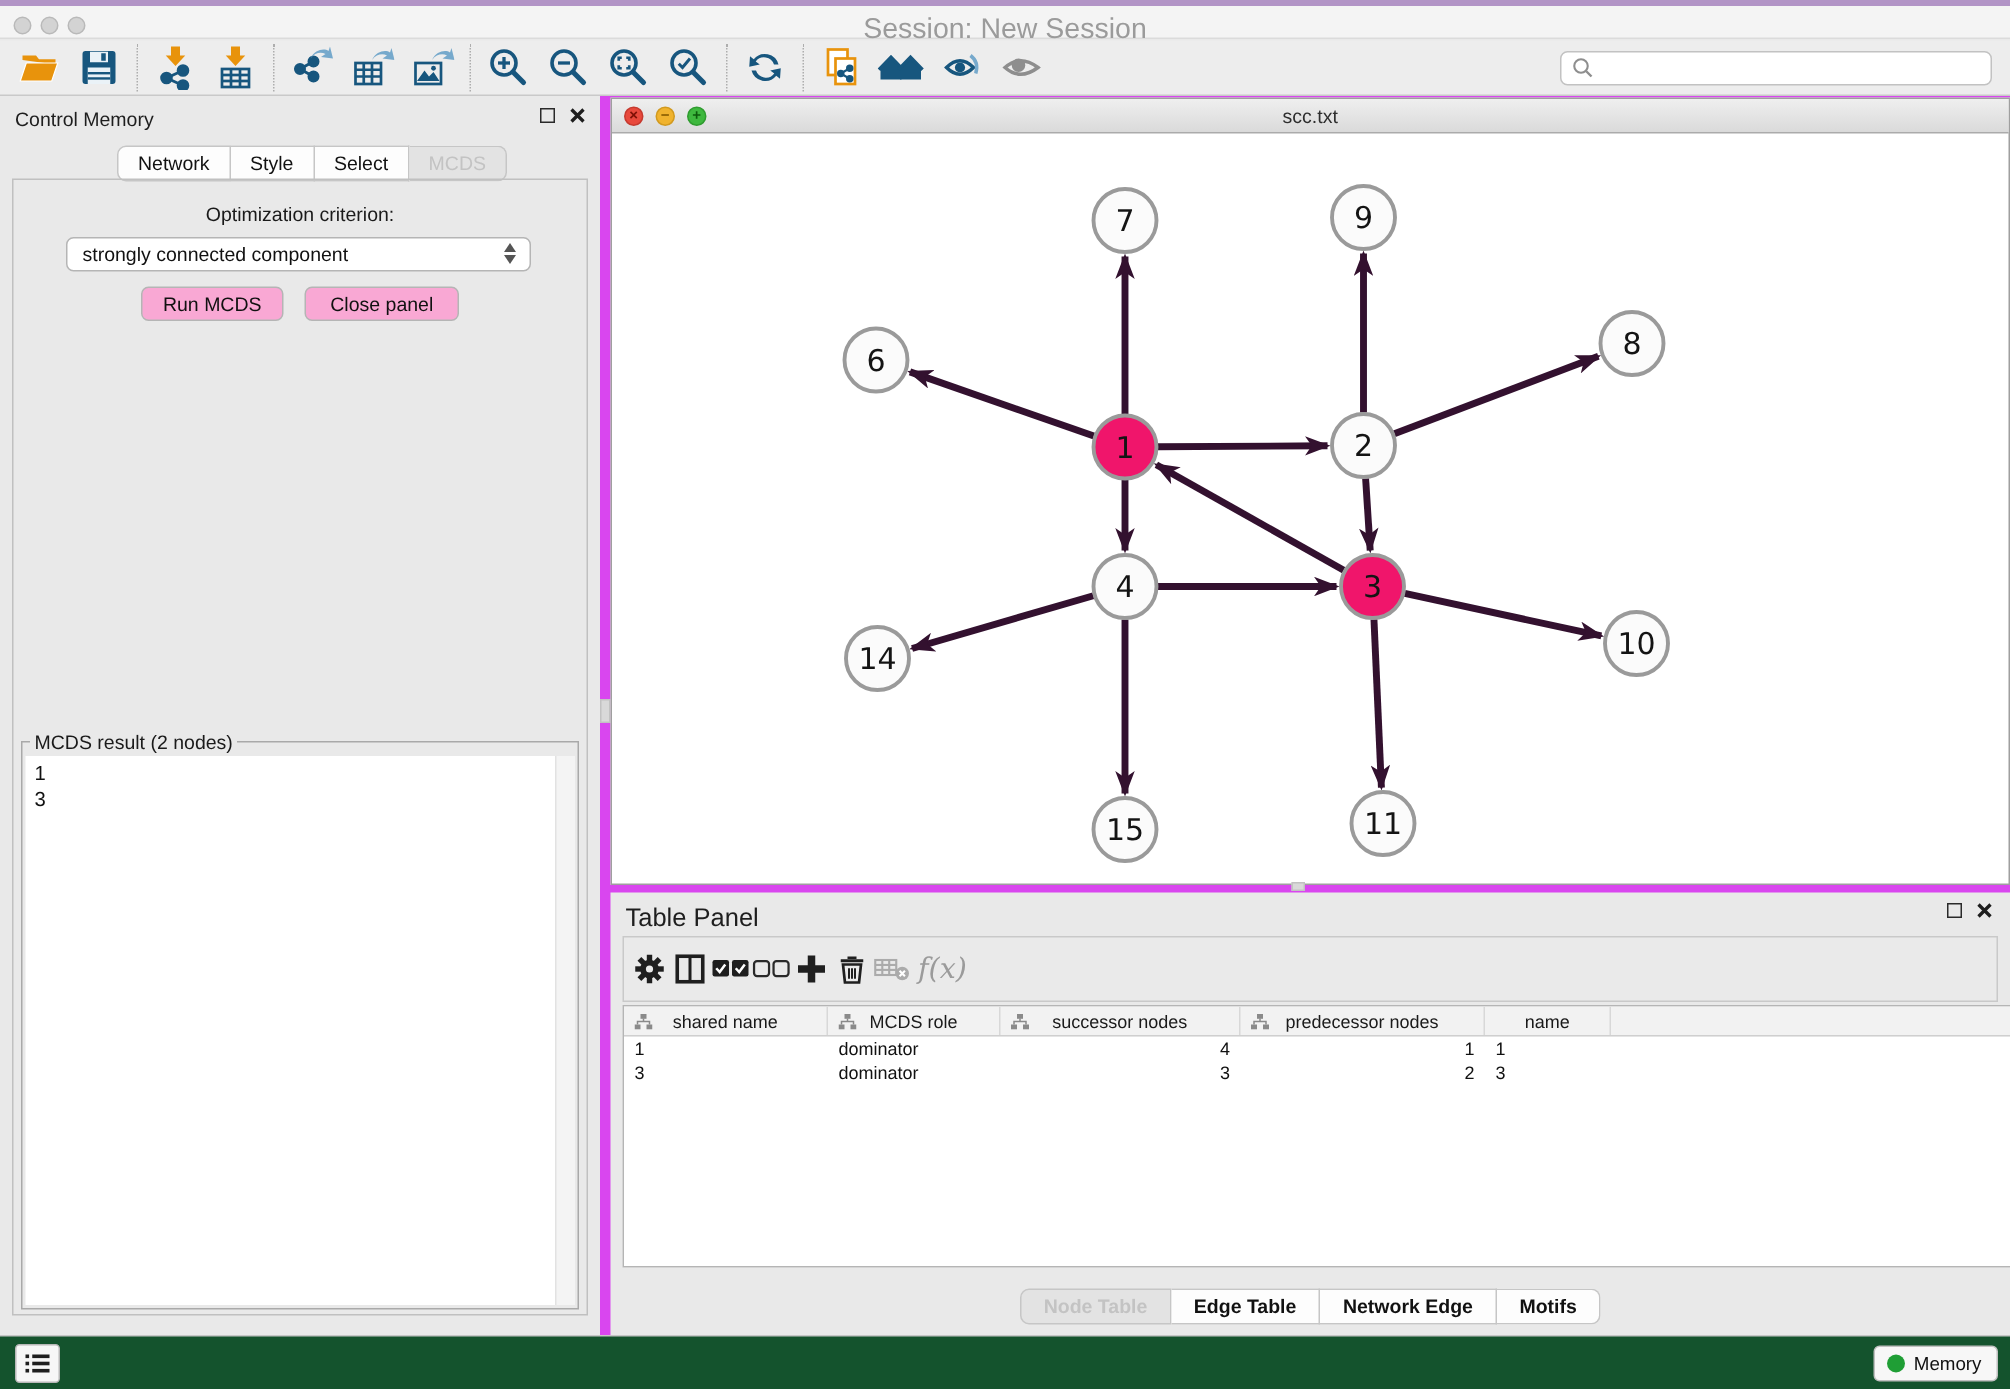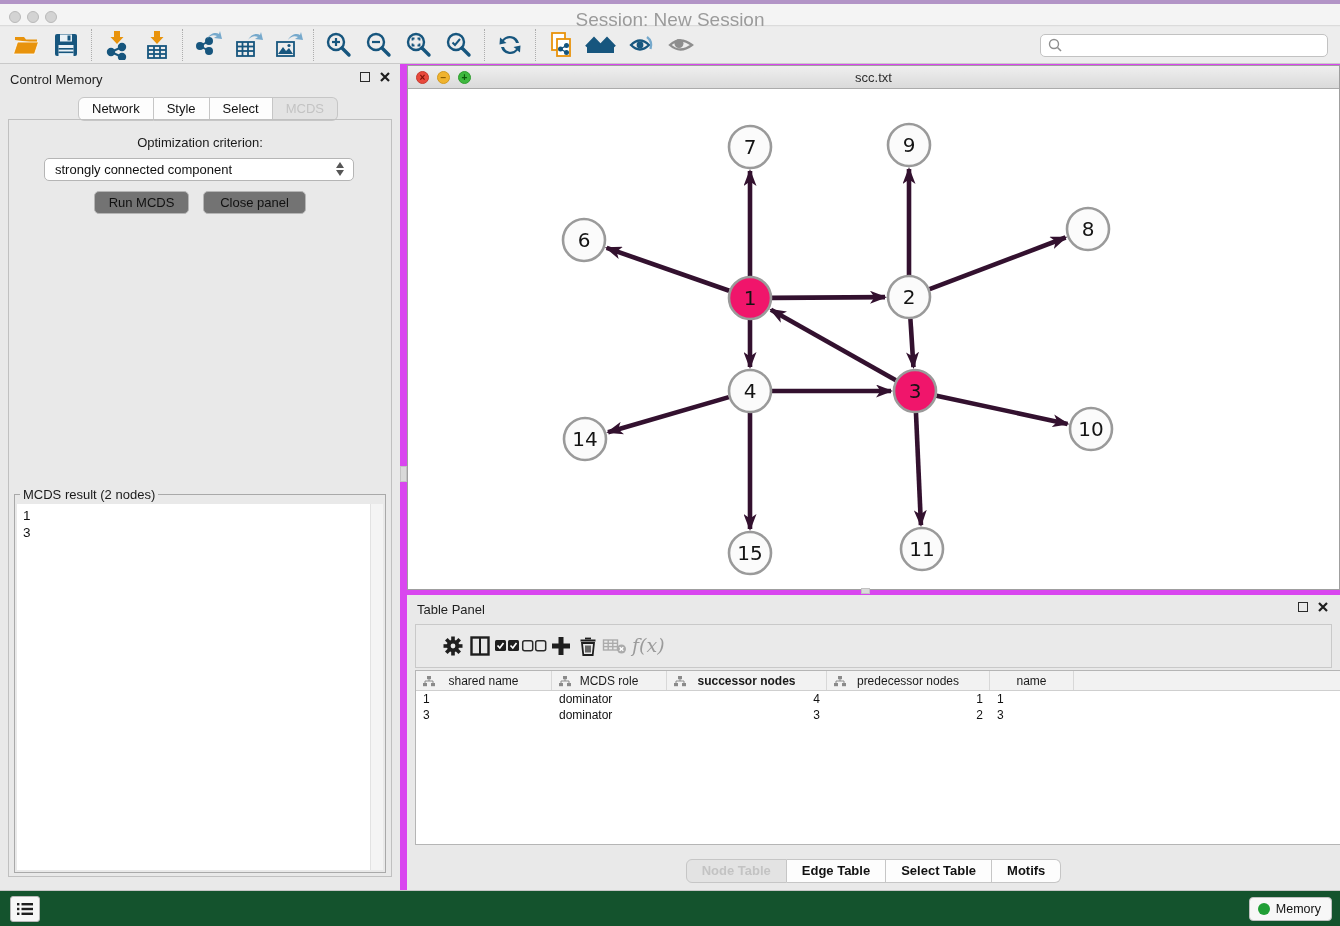--- a/index.html
+++ b/index.html
@@ -31,21 +31,21 @@
   .seg:last-child { border-radius:0 6px 6px 0; }
   .seg.selected { background:#E3E3E3; color:#C3C3C3; }
 
   #cp-tabs { position:absolute; top:33px; left:78px; }
   #cp-box { position:absolute; left:8px; top:55px; width:384px; height:758px; border:1px solid #C0C0C0; }
   #opt-label { position:absolute; top:71px; left:0; width:400px; text-align:center; font-size:13px; color:#1A1A1A; }
   #criterion-select { position:absolute; left:44px; top:94px; width:310px; height:23px; background:#fff; border:1px solid #B5B5B5; border-radius:5px; font-size:13px; color:#111; display:flex; align-items:center; padding-left:10px; }
   .stepper { position:absolute; right:9px; top:3px; display:flex; flex-direction:column; gap:2px; }
   .tri-up { width:0; height:0; border-left:4px solid transparent; border-right:4px solid transparent; border-bottom:6px solid #555; }
   .tri-down { width:0; height:0; border-left:4px solid transparent; border-right:4px solid transparent; border-top:6px solid #555; }
-  .btn { position:absolute; top:127px; height:23px; background:#737373; border:1px solid #B5B5B5; border-radius:5px; font-size:13px; color:#111; display:flex; align-items:center; justify-content:center; }
+  .btn { position:absolute; top:127px; height:23px; background:#f9a8d4; border:1px solid #B5B5B5; border-radius:5px; font-size:13px; color:#111; display:flex; align-items:center; justify-content:center; }
   #run-btn { left:94px; width:95px; }
   #closep-btn { left:203px; width:103px; }
 
   #result-fieldset { position:absolute; left:14px; top:430px; width:372px; height:379px; border:1px solid #A9A9A9; }
   #result-legend { position:absolute; top:-8px; left:5px; background:#E9E9E9; padding:0 3px; font-size:13px; color:#1A1A1A; }
   #result-inner { position:absolute; left:2px; top:9px; right:2px; bottom:2px; background:#fff; }
   #result-text { position:absolute; left:6px; top:3px; font-size:13.5px; color:#111; line-height:17px; white-space:pre-line; }
   #result-scroll { position:absolute; right:0; top:0; width:13px; height:100%; background:#F4F4F4; border-left:1px solid #E2E2E2; }
 
   
@@ -59,22 +59,22 @@
   .nw-red   { left:8px;  background:#E8493C; border:1px solid #C63A2F; color:#7E1006; }
   .nw-yel   { left:29px; background:#F0B32E; border:1px solid #D29A1F; color:#8A5E00; }
   .nw-grn   { left:50px; background:#3EB83E; border:1px solid #2F9C2F; color:#0C5B0C; }
   .nw-red::before { content:"\00D7"; }
   .nw-yel::before { content:"\2212"; }
   .nw-grn::before { content:"+"; }
   #nw-title { position:absolute; top:4px; left:0; width:100%; text-align:center; font-size:13px; color:#2E2E2E; }
   #graph-canvas { position:absolute; top:23px; left:0; width:931px; height:500px; }
 
   #table-panel { position:absolute; left:7px; top:531px; width:933px; height:295px; background:#E9E9E9; }
-  #tp-title { position:absolute; left:10px; top:7px; font-size:13px; color:#1E1E1E; }
-  #tp-toolbar { position:absolute; left:8px; top:29px; width:917px; height:44px; background:#EAEAEA; border:1px solid #C9C9C9; display:flex; align-items:center; gap:1px; padding-left:24px; }
+  #tp-title { position:absolute; left:10px; top:7px; font-size:17px; color:#1E1E1E; }
+  #tp-toolbar { position:absolute; left:8px; top:29px; width:917px; height:44px; background:#EAEAEA; border:1px solid #C9C9C9; display:flex; align-items:center; gap:1px; padding-left:4px; }
   .tp-btn { width:26px; height:26px; display:flex; align-items:center; justify-content:center; }
 
   #node-table { position:absolute; left:8px; top:75px; width:1034px; height:175px; background:#fff; border:1px solid #B5B5B5; overflow:hidden; }
   #thead { display:flex; height:20px; background:#F2F2F2; border-bottom:1px solid #CFCFCF; }
   .th { position:relative; border-right:1px solid #D8D8D8; display:flex; align-items:center; justify-content:center; gap:6px; font-size:12px; color:#1A1A1A; }
   .th .hier { position:absolute; left:7px; top:5px; }
   .tr { display:flex; height:16px; }
   .td { font-size:12px; color:#111; line-height:16px; padding:0 7px; overflow:hidden; white-space:nowrap; }
 
   #tp-tabs { position:absolute; left:0; right:0; bottom:7px; display:flex; justify-content:center; }
@@ -470,21 +470,21 @@
           </div>
           <div class="th" style="width: 115px;">
             <svg class="hier" width="12" height="11" viewBox="0 0 12 11">
               <path d="M6 3 V5 M2 7 V5 H10 V7" stroke="#8A8A8A" fill="none" stroke-width="1"></path>
               <rect x="4" y="0" width="4" height="3.2" fill="#8A8A8A"></rect>
               <rect x="0" y="7" width="4" height="3.2" fill="#8A8A8A"></rect>
               <rect x="8" y="7" width="4" height="3.2" fill="#8A8A8A"></rect>
             </svg>
             <span>MCDS role</span>
           </div>
-          <div class="th" style="width: 160px; font-weight: bold;">
+          <div class="th" style="width: 160px;">
             <svg class="hier" width="12" height="11" viewBox="0 0 12 11">
               <path d="M6 3 V5 M2 7 V5 H10 V7" stroke="#8A8A8A" fill="none" stroke-width="1"></path>
               <rect x="4" y="0" width="4" height="3.2" fill="#8A8A8A"></rect>
               <rect x="0" y="7" width="4" height="3.2" fill="#8A8A8A"></rect>
               <rect x="8" y="7" width="4" height="3.2" fill="#8A8A8A"></rect>
             </svg>
             <span>successor nodes</span>
           </div>
           <div class="th" style="width: 163px;">
             <svg class="hier" width="12" height="11" viewBox="0 0 12 11">
@@ -514,21 +514,21 @@
             <div class="td" style="width: 163px; text-align: right;">2</div>
             <div class="td" style="width: 84px; text-align: left;">3</div>
           </div>
         </div>
     </div>
 
     <div id="tp-tabs">
         <div class="seg-tabs" id="tp-tabs-inner">
           <div class="seg selected">Node Table</div>
           <div class="seg">Edge Table</div>
-          <div class="seg">Select Table</div>
+          <div class="seg">Network Edge</div>
           <div class="seg">Motifs</div>
         </div>
       </div>
   </div>
 </div>
 
 <div id="statusbar">
   <div id="list-btn">
     <svg width="18" height="16" viewBox="0 0 18 16">
       <g fill="#1F1F1F">

